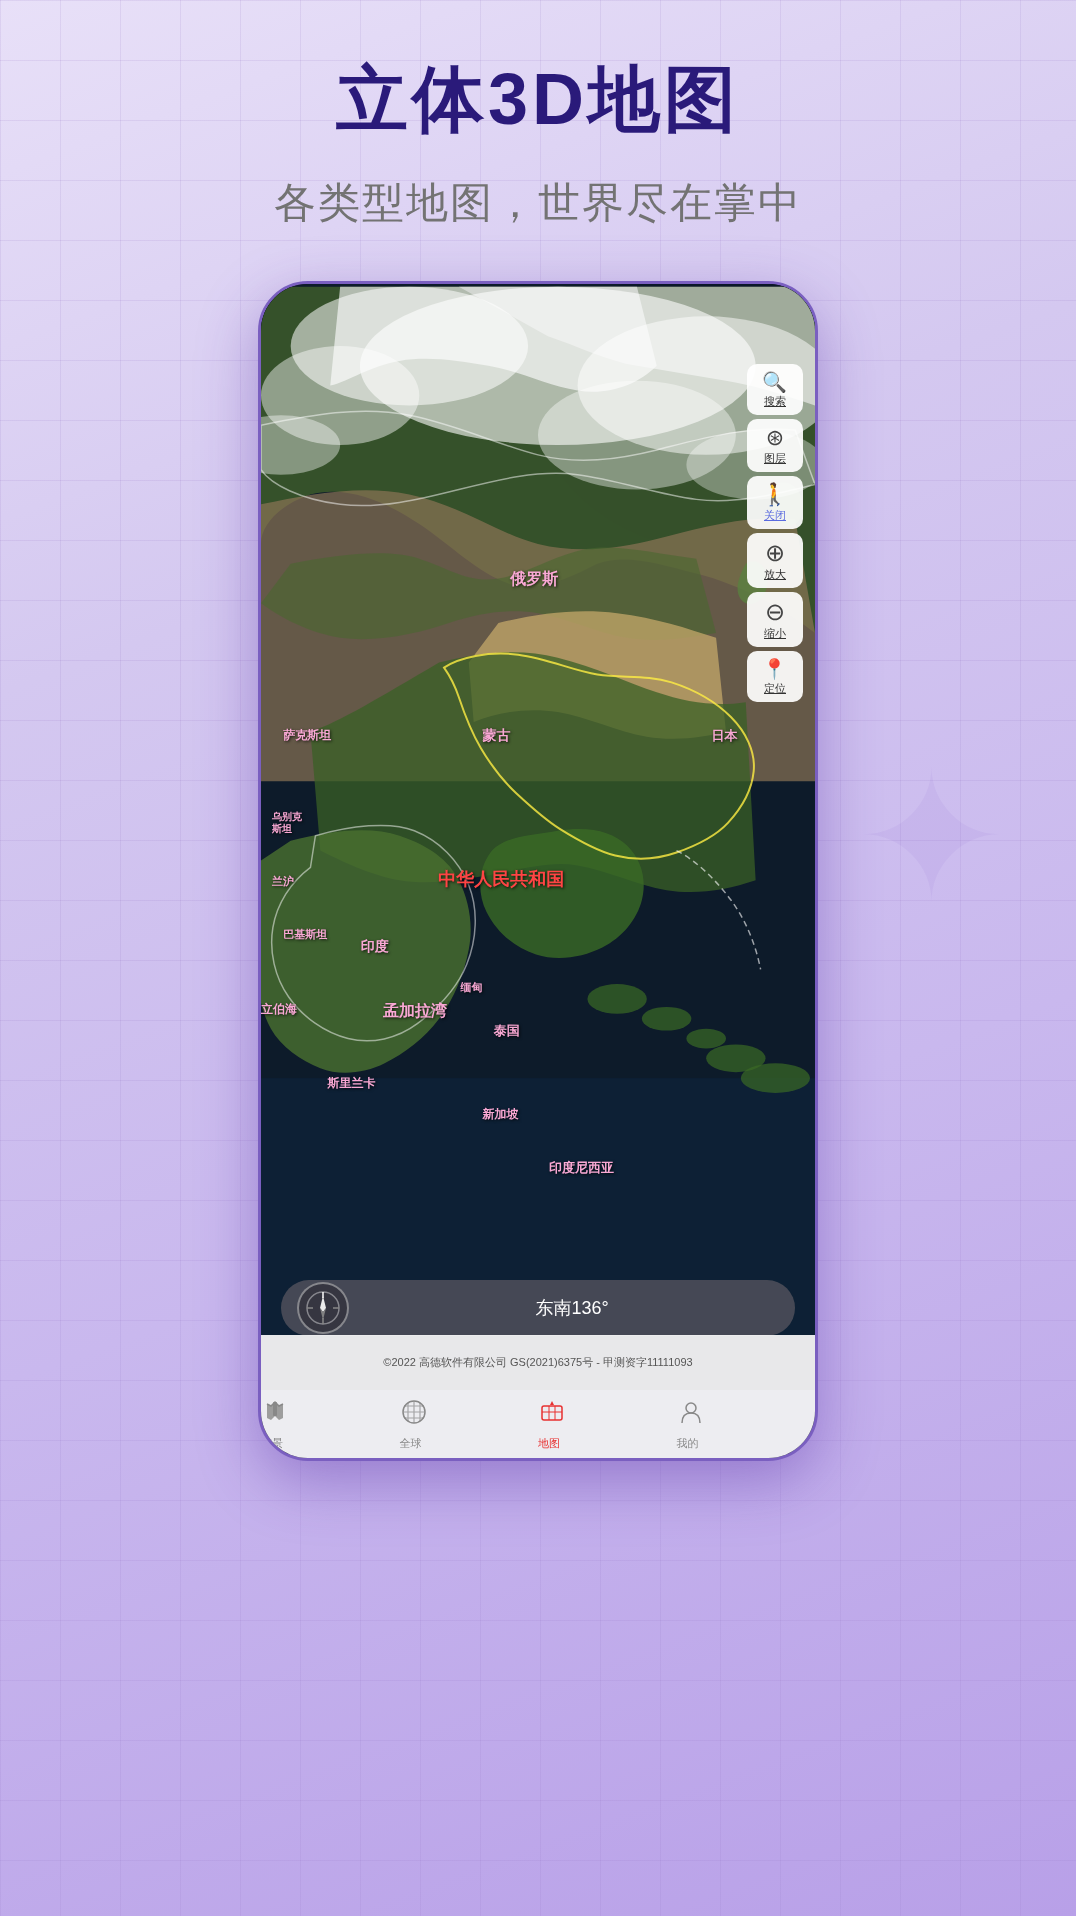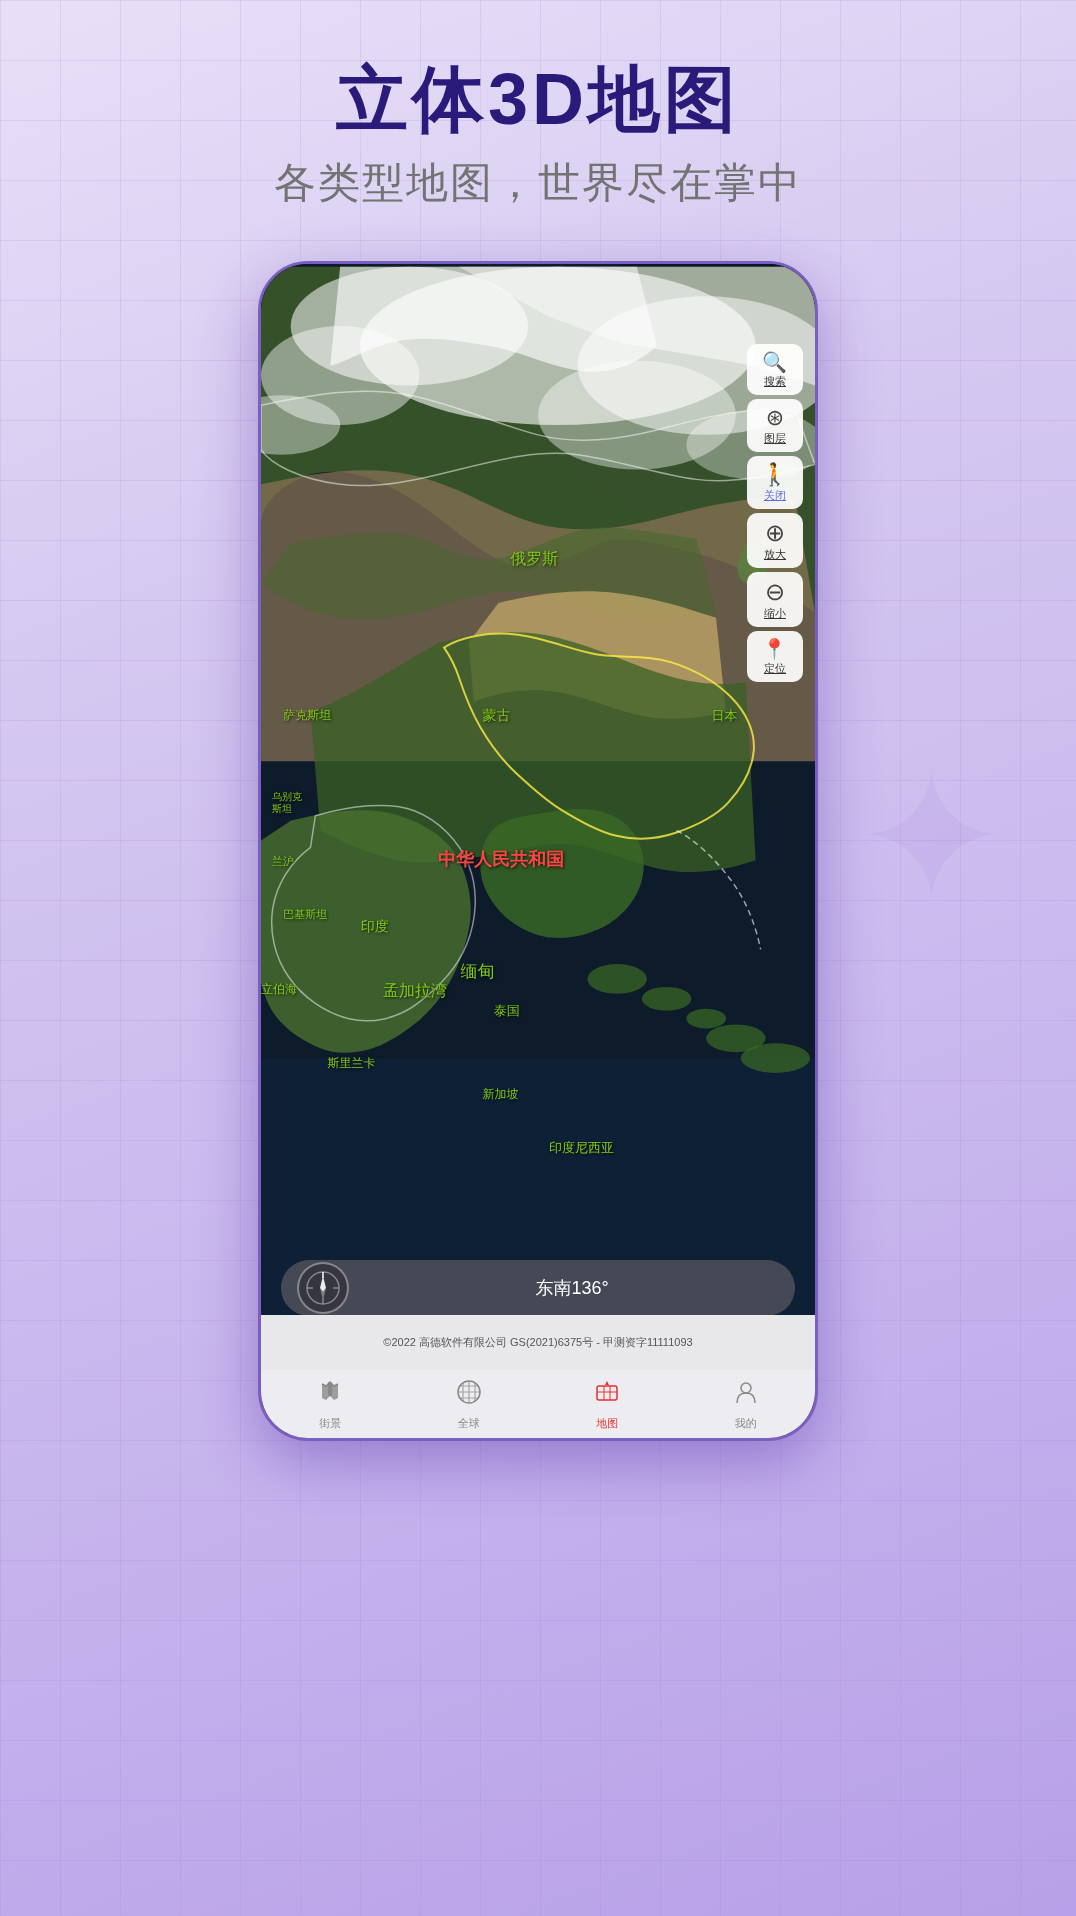--- a/index.html
+++ b/index.html
@@ -41,21 +41,21 @@
       padding-top: 60px;
       padding-bottom: 30px;
     }
 
     .main-title {
       font-size: 72px;
       font-weight: 900;
       color: #2a1a7a;
       letter-spacing: 4px;
       line-height: 1.1;
-      margin-bottom: 16px;
+      margin-bottom: 36px;
     }
 
     .sub-title {
       font-size: 42px;
       font-weight: 400;
       color: #737373;
       letter-spacing: 2px;
     }
 
     
@@ -89,23 +89,23 @@
 
     
     .map-svg {
       width: 100%;
       height: 100%;
     }
 
     
     .map-label {
       position: absolute;
-      color: #84cc16;
+      color: #f9a8d4;
       font-size: 16px;
-      font-weight: 400;
+      font-weight: 700;
       text-shadow: 1px 1px 3px rgba(0,0,0,0.8);
       pointer-events: none;
     }
 
     .map-label.red {
       color: #ff4444;
       font-size: 20px;
       font-weight: 700;
     }
 
@@ -207,21 +207,21 @@
       background: rgba(245,245,248,0.97);
       display: flex;
       align-items: center;
       z-index: 20;
     }
 
     .nav-item {
       flex: 1;
       display: flex;
       flex-direction: column;
-      align-items: center;
+      align-items: flex-start;
       justify-content: center;
       gap: 4px;
       cursor: pointer;
     }
 
     .nav-item .nav-icon {
       font-size: 24px;
       color: #888;
     }
 
@@ -306,21 +306,21 @@
 
         <ellipse cx="500" cy="180" rx="70" ry="35" fill="white" opacity="0.35"></ellipse>
         <ellipse cx="20" cy="160" rx="60" ry="30" fill="white" opacity="0.4"></ellipse>
       </svg>
 
       
       <div class="map-label" style="left:45%;top:27%;font-size:16px;">俄罗斯</div>
       <div class="map-label red" style="left:32%;top:53%;font-size:18px;font-weight:bold;margin-top:24px;">中华人民共和国</div>
       <div class="map-label" style="left:40%;top:42%;font-size:14px;">蒙古</div>
       <div class="map-label" style="left:18%;top:62%;font-size:14px;">印度</div>
-      <div class="map-label" style="left:36%;top:66%;font-size:17px;">缅甸</div>
+      <div class="map-label" style="left:36%;top:66%;font-size:11px;">缅甸</div>
       <div class="map-label" style="left:42%;top:70%;font-size:13px;">泰国</div>
       <div class="map-label" style="left:40%;top:78%;font-size:12px;">新加坡</div>
       <div class="map-label" style="left:52%;top:83%;font-size:13px;">印度尼西亚</div>
       <div class="map-label" style="left:22%;top:68%;font-size:16px;">孟加拉湾</div>
       <div class="map-label" style="left:12%;top:75%;font-size:12px;">斯里兰卡</div>
       <div class="map-label" style="left:4%;top:42%;font-size:12px;">萨克斯坦</div>
       <div class="map-label" style="left:2%;top:50%;font-size:10px;line-height:1.2;">乌别克<br>斯坦</div>
       <div class="map-label" style="left:2%;top:56%;font-size:11px;">兰沪</div>
       <div class="map-label" style="left:4%;top:61%;font-size:11px;">巴基斯坦</div>
       <div class="map-label" style="left:0%;top:68%;font-size:12px;">立伯海</div>

